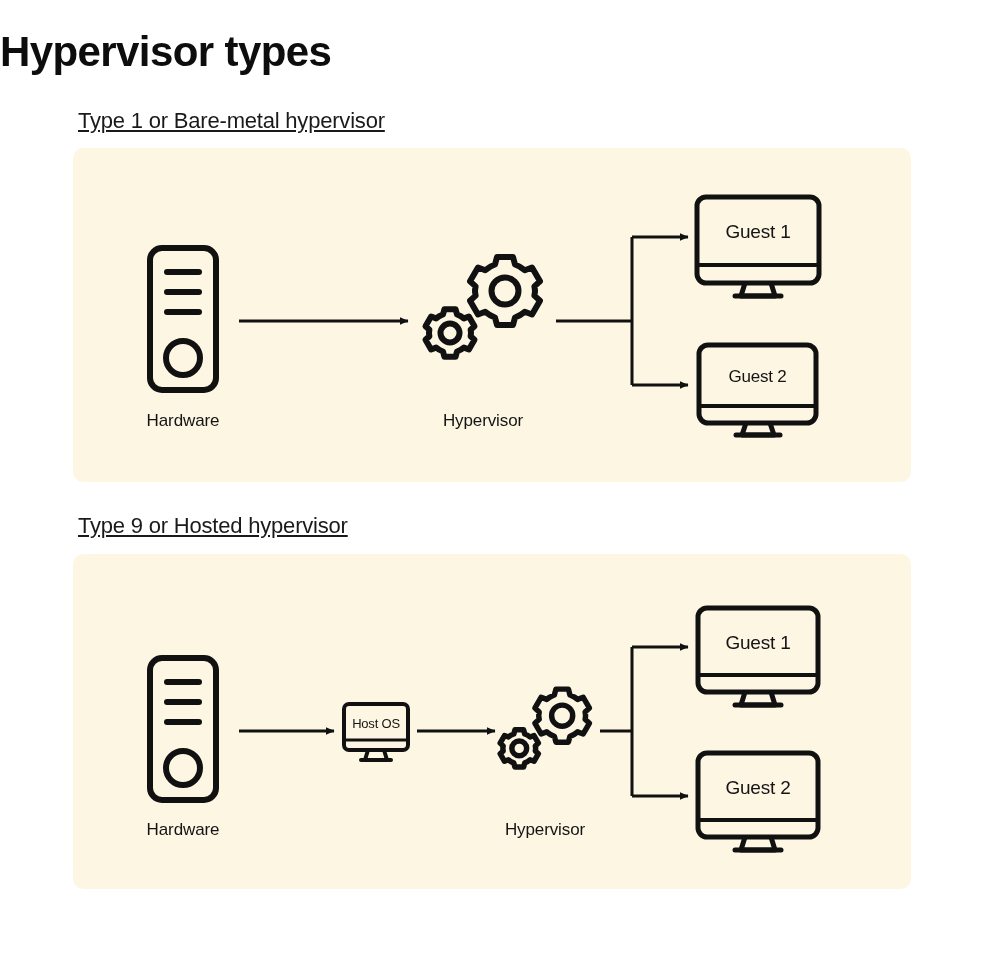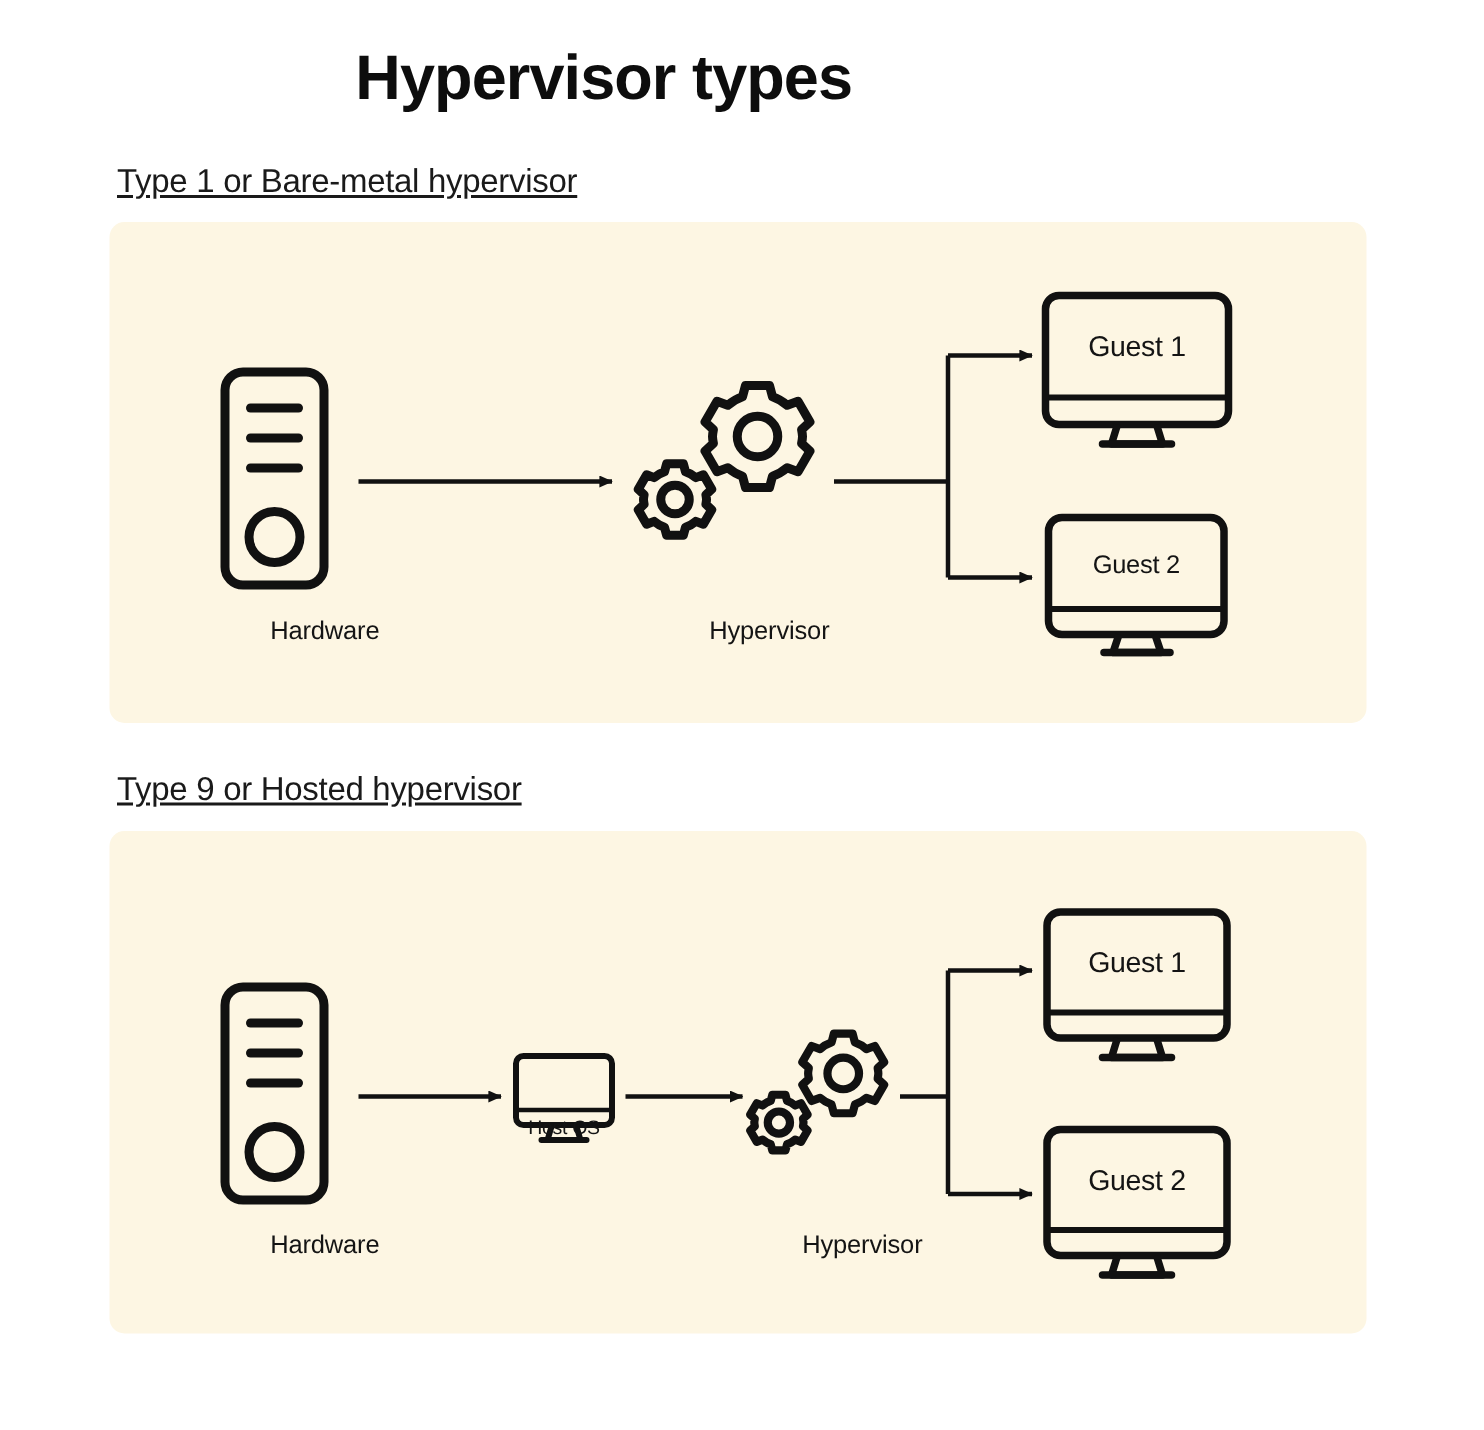--- a/index.html
+++ b/index.html
@@ -14,21 +14,21 @@
     color: #111111;
     position: relative;
     overflow: hidden;
   }
 
   #page-title {
     position: absolute;
     left: 0;
     top: 28px;
     width: 805px;
-    text-align: center;
+    text-align: left;
     font-size: 42px;
     font-weight: bold;
     letter-spacing: -0.6px;
     color: #0d0d0d;
   }
 
   .section-heading {
     position: absolute;
     left: 78px;
     font-size: 22px;
@@ -57,21 +57,21 @@
     top: 0;
     width: 989px;
     height: 953px;
     pointer-events: none;
   }
 
   .node-label {
     position: absolute;
     font-size: 17px;
     color: #141414;
-    text-align: right;
+    text-align: center;
     white-space: nowrap;
     letter-spacing: -0.1px;
   }
 
   .screen-text {
     position: absolute;
     font-size: 19px;
     color: #141414;
     text-align: center;
     white-space: nowrap;
@@ -216,19 +216,19 @@
 <div class="node-label" style="left:113px; top:411px; width:140px;">Hardware</div>
 
 <div class="node-label" style="left:413px; top:411px; width:140px;">Hypervisor</div>
 
 <div class="screen-text" style="left:697px; top:221px; width:122px;">Guest 1</div>
 
 <div class="screen-text" style="left:699px; top:367px; width:117px; font-size:17px;">Guest 2</div>
 
 <div class="node-label" style="left:113px; top:820px; width:140px;">Hardware</div>
 
-<div class="screen-text small" style="left:344px; top:744px; width:64px;">Host OS</div>
+<div class="screen-text small" style="left:344px; top:716px; width:64px;">Host OS</div>
 
 <div class="node-label" style="left:475px; top:820px; width:140px;">Hypervisor</div>
 
 <div class="screen-text" style="left:698px; top:632px; width:120px;">Guest 1</div>
 
 <div class="screen-text" style="left:698px; top:777px; width:120px;">Guest 2</div>
 
 </body></html>

